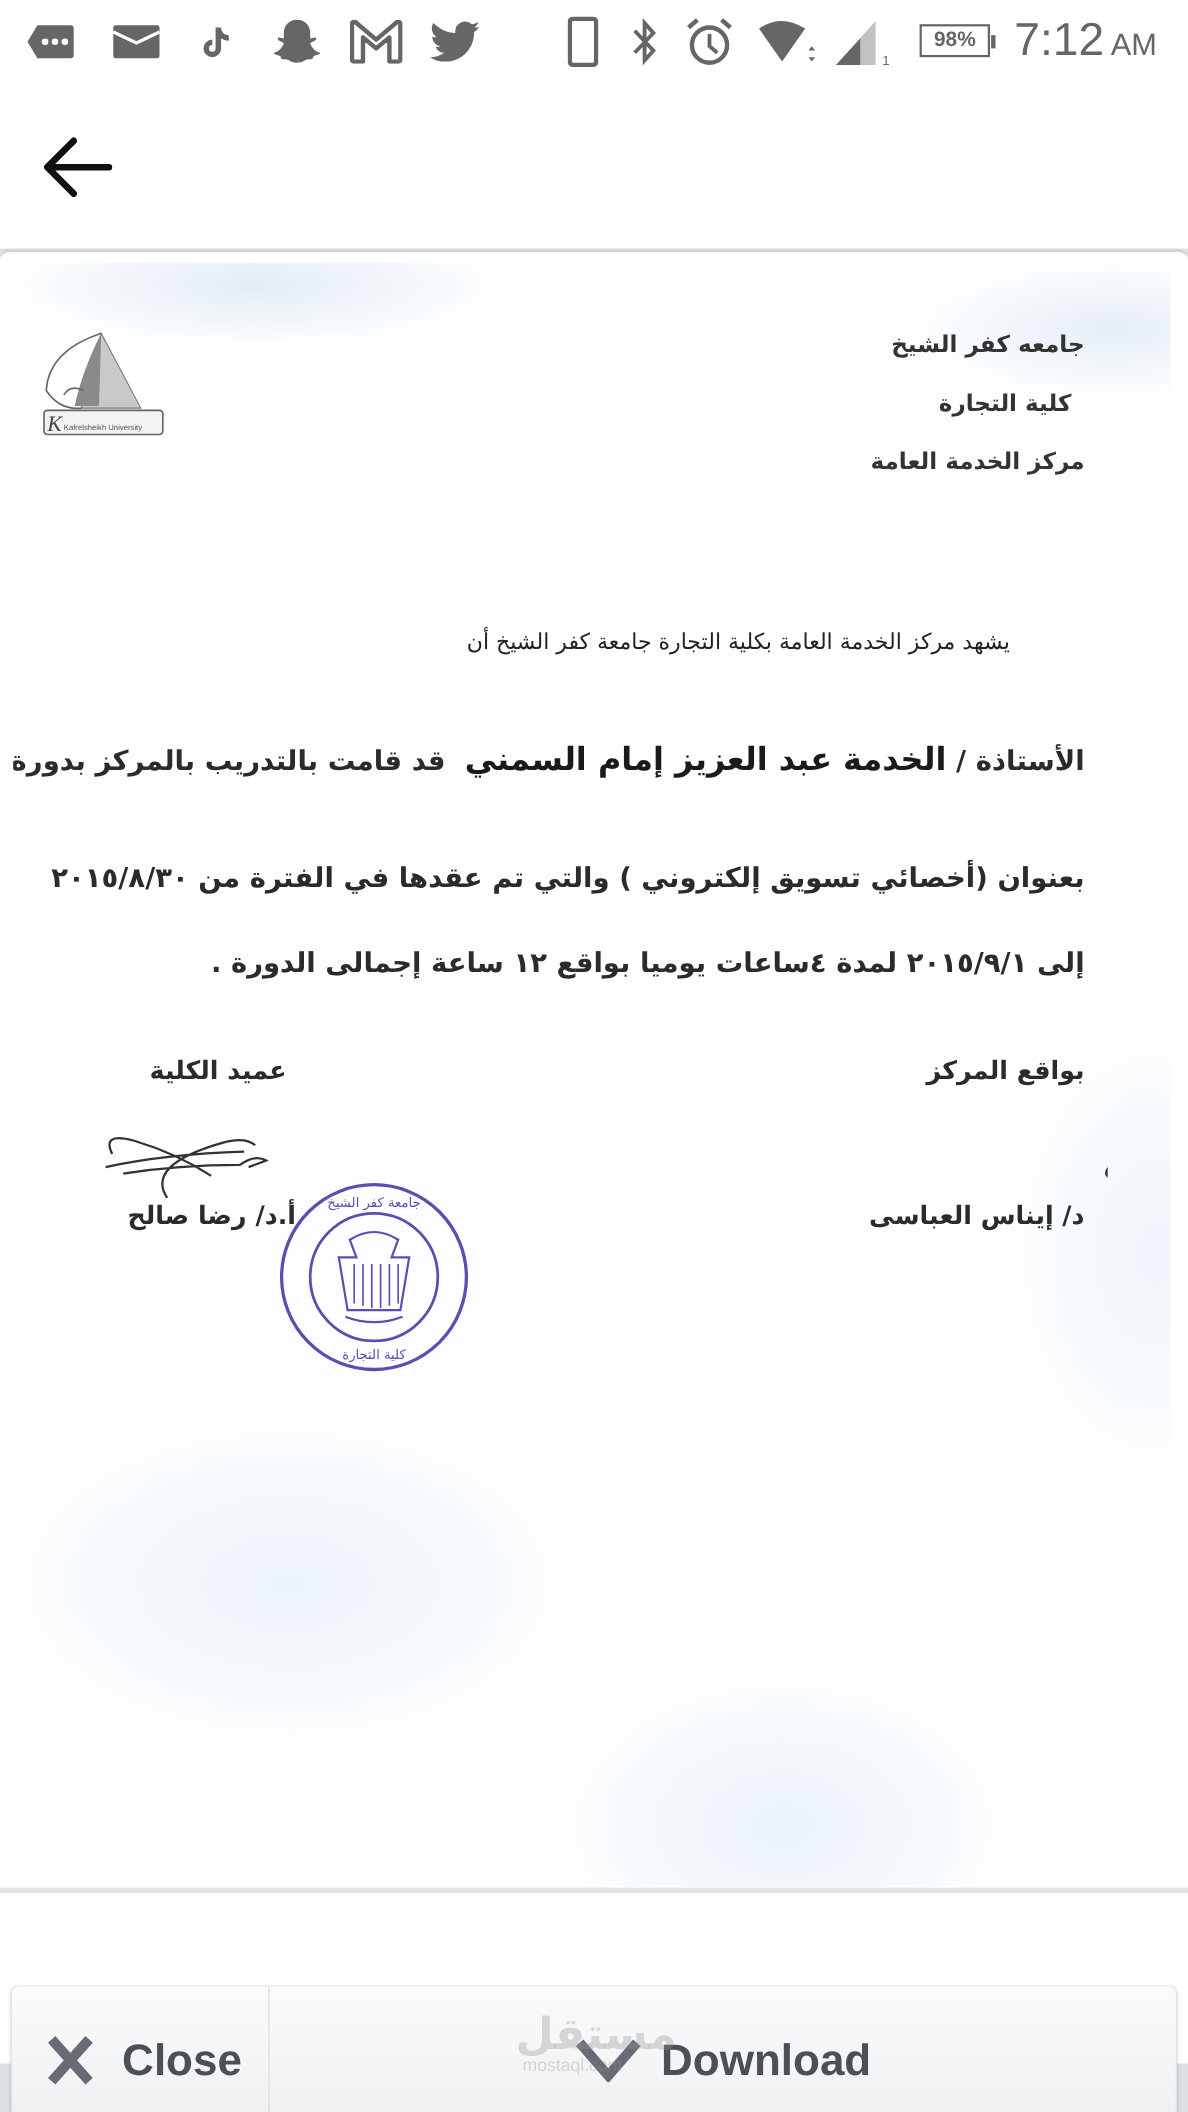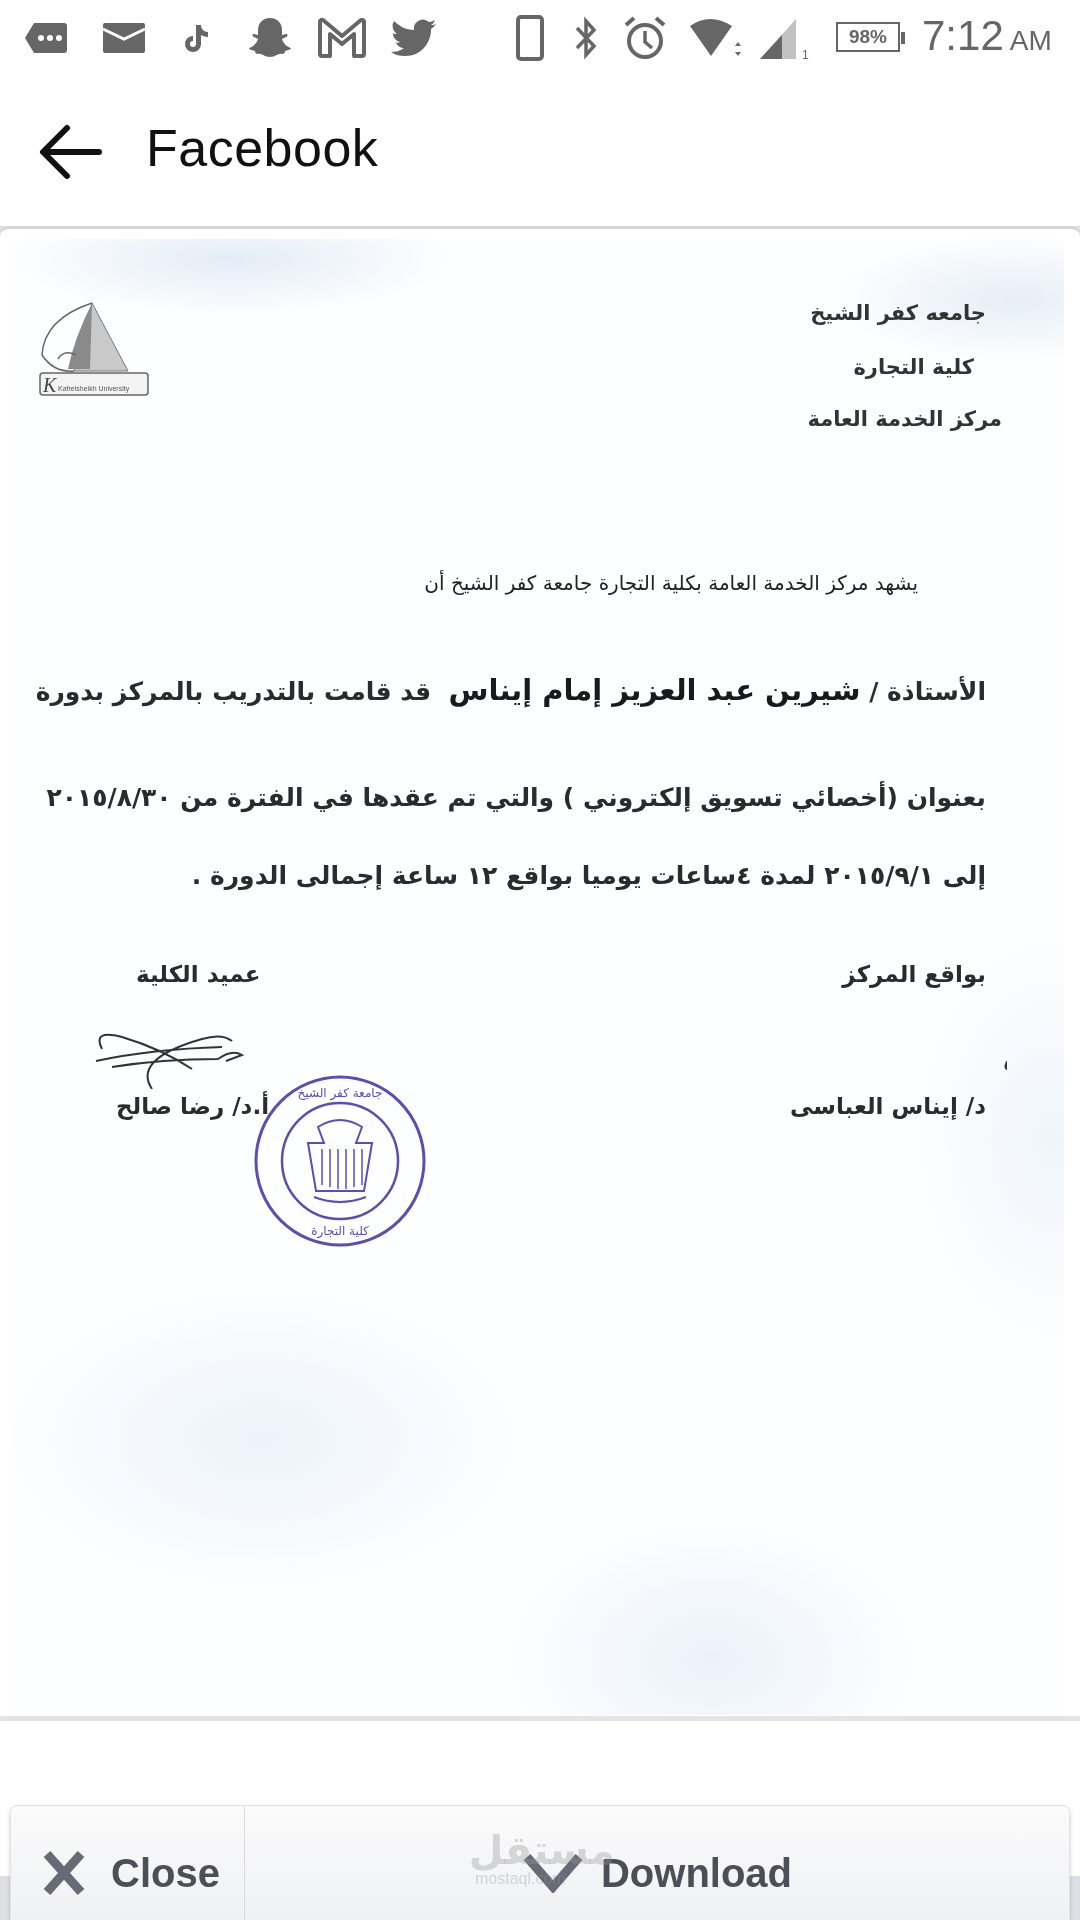--- a/index.html
+++ b/index.html
@@ -131,46 +131,45 @@
     <span>7:12</span><span class="ampm">AM</span>
   </div>
 </div>
 
 <div class="app-bar">
   <div class="back-btn">
     <svg width="66" height="60" viewBox="0 0 66 60">
         <path d="M62 30 H8 M30 6 L6 30 L30 54" fill="none" stroke="#111" stroke-width="6" stroke-linecap="round" stroke-linejoin="round"></path>
       </svg>
   </div>
-  <div class="app-title">Facebook</div>
 </div>
 
 <div class="viewer">
   <div class="viewer-card">
     <div class="doc-page">
 
       <svg class="logo" viewBox="0 0 118 100">
         <path d="M58 4 L94 72 H40 Z" fill="#c9c9c9" stroke="#777" stroke-width="1"></path>
         <path d="M58 4 L56 70 L34 70 Q40 40 58 4 Z" fill="#8a8a8a"></path>
         <path d="M58 4 Q10 20 8 56 Q20 74 40 72" fill="none" stroke="#666" stroke-width="1.5"></path>
         <path d="M24 60 Q30 50 42 56" fill="none" stroke="#666" stroke-width="1.5"></path>
         <rect x="6" y="74" width="108" height="22" rx="3" fill="#f3f3f3" stroke="#666" stroke-width="1.5"></rect>
         <text x="9" y="93" font-size="20" font-family="Liberation Serif, serif" font-style="italic" fill="#444">K</text>
         <text x="24" y="92" font-size="7" font-family="Liberation Sans, sans-serif" fill="#555">Kafrelsheikh University</text>
       </svg>
 
       <div class="ar hdr-line" style="right:78px; top:62px;">جامعه كفر الشيخ</div>
       <div class="ar hdr-line" style="right:90px; top:116px;">كلية التجارة</div>
-      <div class="ar hdr-line" style="right:62px; top:168px;">مركز الخدمة العامة</div>
+      <div class="ar hdr-line" style="right:78px; top:168px;">مركز الخدمة العامة</div>
 
       <div class="ar intro-line" style="right:146px; top:332px;">يشهد مركز الخدمة العامة بكلية التجارة جامعة كفر الشيخ أن</div>
 
       <div class="ar body-line" style="right:78px; top:434px;">
         <span>الأستاذة /</span>
-        <span class="name-bold">شيرين عبد العزيز إمام إيناس</span>
+        <span class="name-bold">الخدمة عبد العزيز إمام السمني</span>
         &nbsp;<span>قد قامت بالتدريب بالمركز بدورة</span>
       </div>
 
       <div class="ar body-line" style="right:78px; top:544px;">بعنوان (أخصائي تسويق إلكتروني ) والتي تم عقدها في الفترة من ٢٠١٥/٨/٣٠</div>
 
       <div class="ar body-line" style="right:78px; top:622px;text-align:center;">إلى ٢٠١٥/٩/١ لمدة ٤ساعات يوميا بواقع ١٢ ساعة إجمالى الدورة .</div>
 
       <div class="ar sig-label" style="right:78px; top:722px;">بواقع المركز</div>
       <div class="ar sig-label" style="left:124px; top:722px;">عميد الكلية</div>
 

